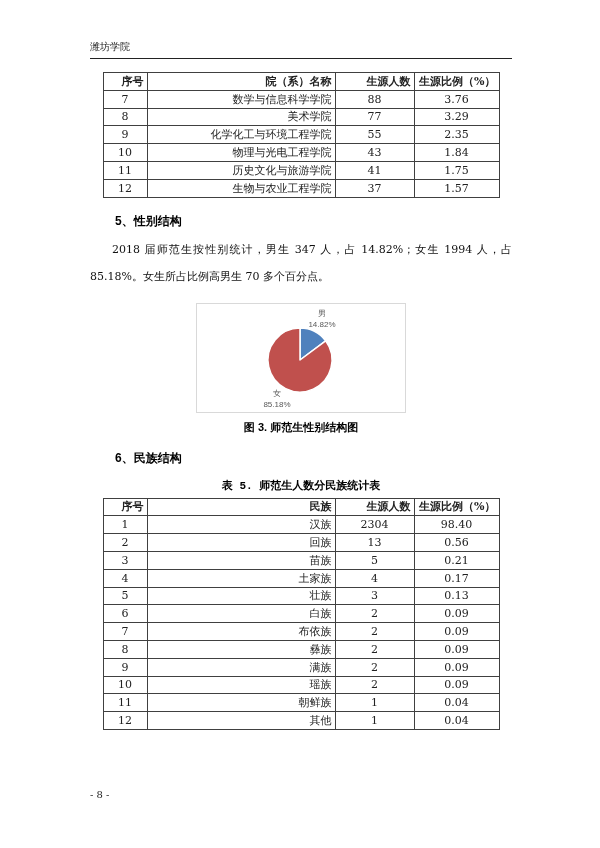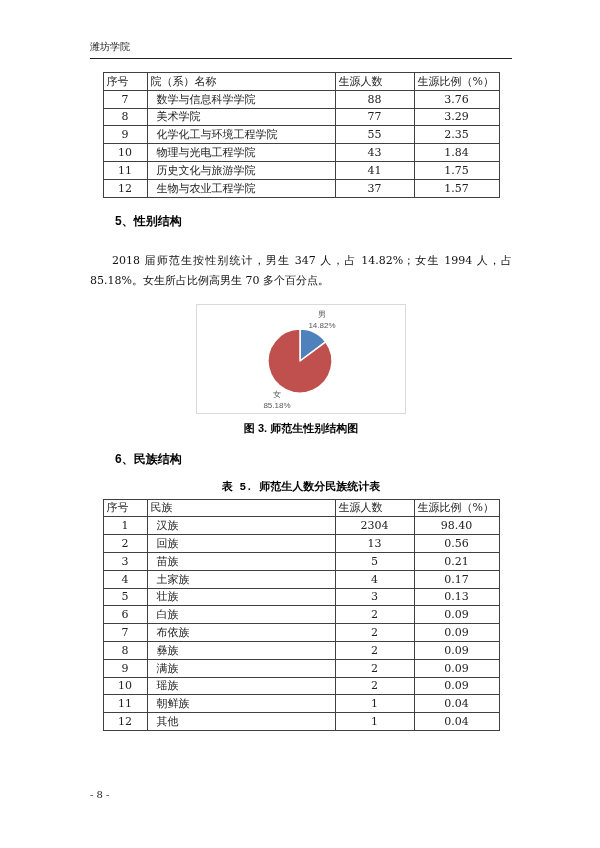--- a/index.html
+++ b/index.html
@@ -13,33 +13,33 @@
   .header { font-size:10px; color:#222; padding-bottom:4px; border-bottom:1px solid #222; }
 
   table.doc-table {
     border-collapse:collapse; width:396px; margin:0 auto; font-size:11px; color:#222;
     table-layout:fixed;
   }
   table.doc-table th, table.doc-table td {
     border:1px solid #404040; height:16.8px; padding:0 3px; line-height:13px;
     overflow:hidden; white-space:nowrap;
   }
-  table.doc-table th { font-weight:normal; text-align:left; }
+  table.doc-table th { font-weight:bold; text-align:right; }
   table.doc-table td { text-align:center; }
-  table.doc-table td.left { text-align:left; padding-left:9px; }
+  table.doc-table td.left { text-align:right; padding-left:9px; }
   #table-colleges { margin-top:13px; }
   #table-ethnic { margin-top:5px; }
 
   h2.section {
     font-family:"Liberation Sans","DejaVu Sans",sans-serif; font-size:12px; font-weight:bold;
     color:#000; margin:15px 0 0 25px; line-height:16px;
   }
   .para {
-    font-size:11px; line-height:20px; text-align:justify; text-indent:2em;
-    margin:22px 0 0 0; color:#111;
+    font-size:11px; line-height:27px; text-align:justify; text-indent:2em;
+    margin:7px 0 0 0; color:#111;
   }
 
   .chart-box {
     position:relative; width:208px; height:108px; margin:13px auto 0;
     border:1px solid #d9d9d9; background:#fff;
   }
   .chart-box svg { position:absolute; left:0; top:0; }
   .pie-label {
     position:absolute; width:70px; text-align:center;
     font-family:"Liberation Sans","DejaVu Sans",sans-serif;

